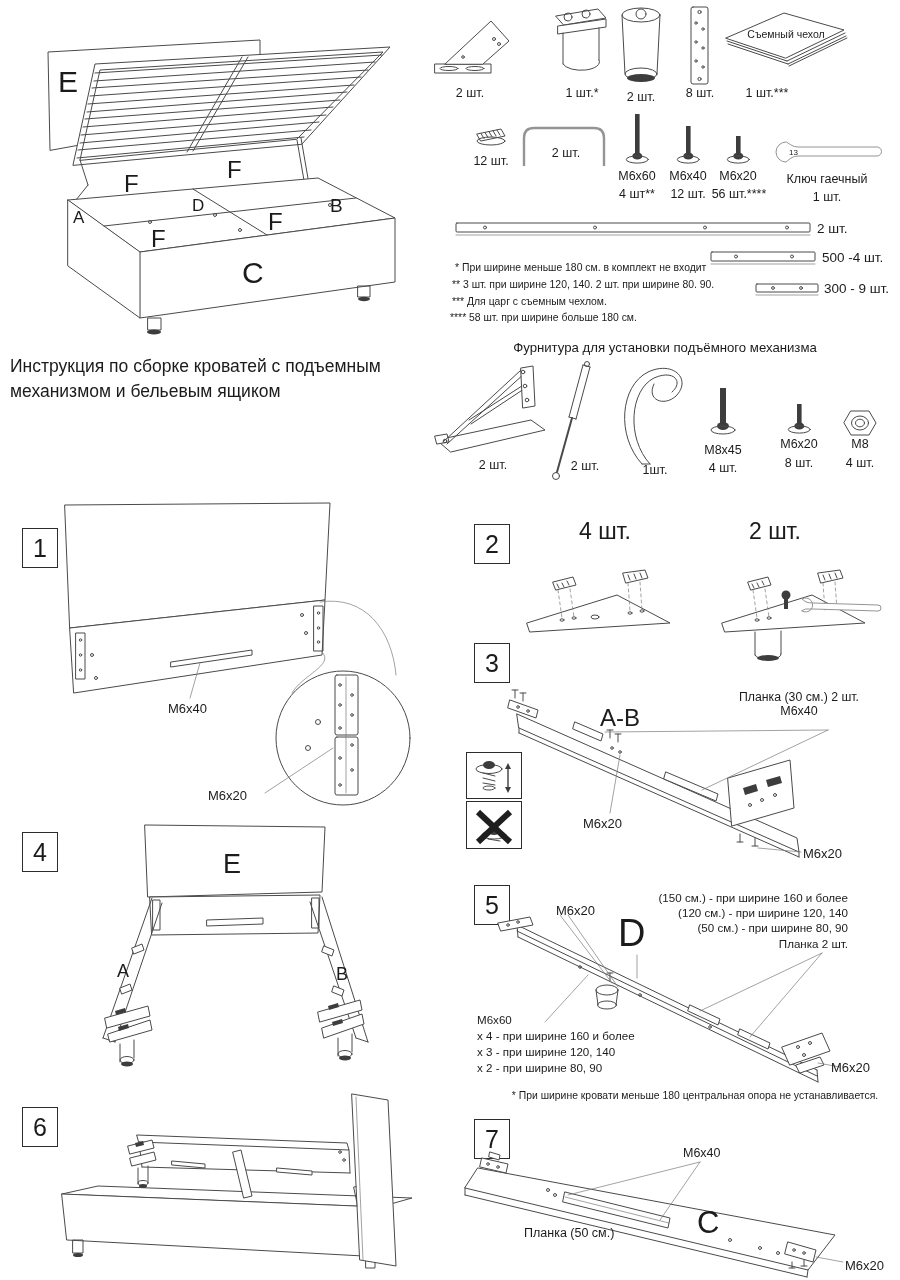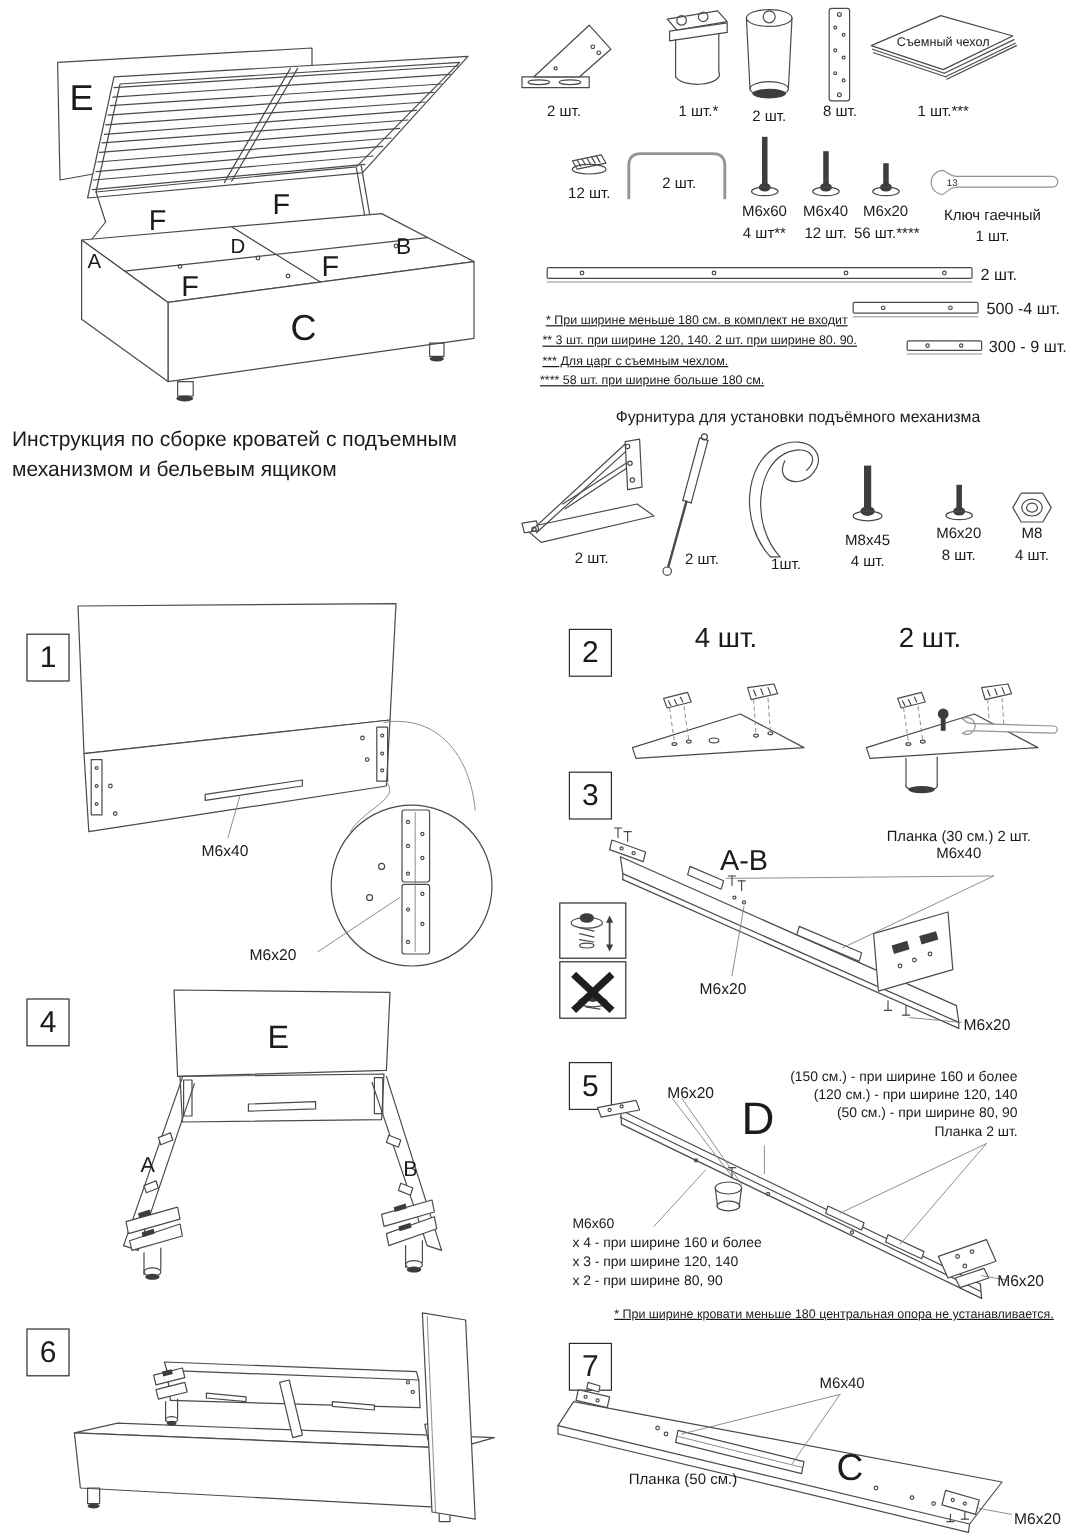--- a/index.html
+++ b/index.html
@@ -1,21 +1,21 @@
 <!DOCTYPE html>
 <html><head>
 <meta charset="utf-8">
 <style>
   html,body{margin:0;padding:0;background:#fff;}
   .sheet{position:relative;width:900px;height:1280px;background:#fff;overflow:hidden;
          font-family:"Liberation Sans","DejaVu Sans",sans-serif;color:#1b1b1b;}
   .abs{position:absolute;}
   .qty{font-size:12.5px;text-align:center;color:#1b1b1b;}
   .qty2{font-size:13.5px;color:#1b1b1b;}
-  .fn{font-size:10.4px;color:#1b1b1b;white-space:nowrap;text-decoration:underline;}
+  .fn{font-size:10.4px;color:#1b1b1b;white-space:nowrap;}
   .callout{font-size:13px;color:#1b1b1b;}
   .big-letter{color:#1b1b1b;}
   .num-box{position:absolute;width:34px;height:38px;border:1.7px solid #2c2c2c;
            display:flex;align-items:center;justify-content:center;font-size:25px;background:#fff;}
   .icon-box{position:absolute;border:1.8px solid #2c2c2c;background:#fff;
             display:flex;align-items:center;justify-content:center;}
   .title{font-size:17.5px;line-height:25px;text-align:left;}
   .site{font-size:14.5px;text-align:center;}
   .lift-title{font-size:13.2px;text-align:center;}
   .d svg *{stroke:#4a4a4a;stroke-width:1;fill:none;stroke-linejoin:round;stroke-linecap:round;}
@@ -135,21 +135,21 @@
 
   <svg class="abs" style="left:720px;top:8px" width="130" height="64" viewBox="0 0 130 64">
     <polygon class="fw" points="6,30 64,5 124,22 66,50"></polygon>
     <line x1="67" y1="53" x2="125" y2="25"></line>
       <line x1="68" y1="56" x2="126" y2="28"></line>
       <line x1="69" y1="58" x2="127" y2="30"></line>
     <line x1="7" y1="33" x2="67" y2="53"></line>
       <line x1="8" y1="36" x2="68" y2="56"></line>
     <text class="svgtxt" x="66" y="30" text-anchor="middle" font-size="10.5">Съемный чехол</text>
   </svg>
-  <div class="abs qty" style="left:755px;top:86px;width:62px">1 шт.***</div>
+  <div class="abs qty" style="left:736px;top:86px;width:62px">1 шт.***</div>
 
   <svg class="abs" style="left:474px;top:126px" width="34" height="24" viewBox="0 0 34 24">
     <polygon class="fw" points="3,8 27,3 31,10 7,15"></polygon>
     <line x1="7" y1="7.5" x2="10" y2="12.5"></line>
       <line x1="11" y1="6.5" x2="14" y2="11.5"></line>
     <line x1="15" y1="5.7" x2="18" y2="10.7"></line>
       <line x1="19" y1="4.9" x2="22" y2="9.9"></line>
       <line x1="23" y1="4.1" x2="26" y2="9.1"></line>
     <ellipse cx="17" cy="15" rx="14" ry="4"></ellipse>
   </svg>

